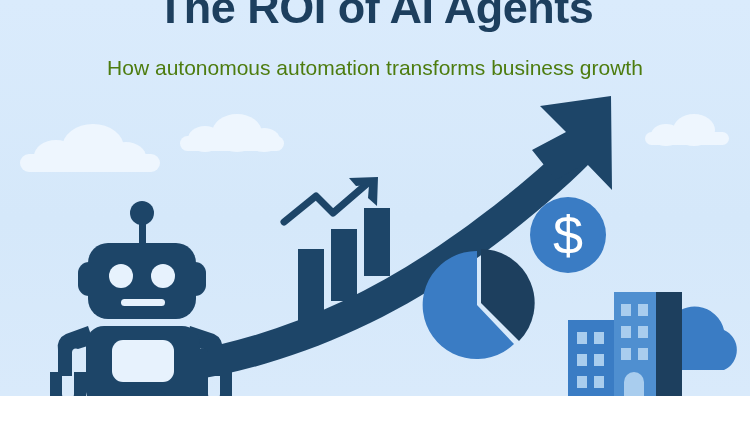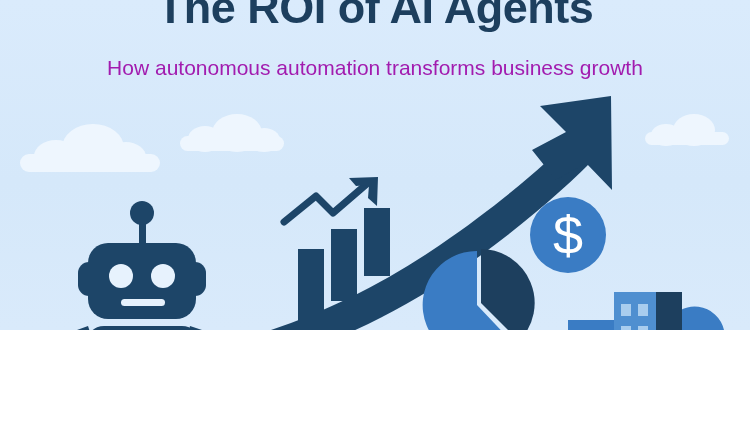--- a/index.html
+++ b/index.html
@@ -4,21 +4,21 @@
 <title>The ROI of AI Agents</title>
 <style>
   html, body {
     margin: 0;
     padding: 0;
     background: #ffffff;
   }
   #poster {
     position: relative;
     width: 750px;
-    height: 330px;
+    height: 396px;
     overflow: hidden;
     background: #d7e9fb;
     font-family: "Liberation Sans", sans-serif;
     text-decoration: underline;
   }
   
   #sky {
     position: absolute;
     inset: 0;
     background: linear-gradient(180deg, #daebfc 0%, #d5e8fa 55%, #d9eafb 100%);
@@ -53,21 +53,21 @@
     white-space: nowrap;
   }
   #subtitle {
     position: absolute;
     left: 0;
     top: 56px;
     width: 750px;
     text-align: center;
     font-size: 21px;
     font-weight: 400;
-    color: #a21caf;
+    color: #4d7c0f;
     white-space: nowrap;
   }
   
   #art {
     position: absolute;
     left: 0;
     top: 0;
     width: 750px;
     height: 430px;
   }

